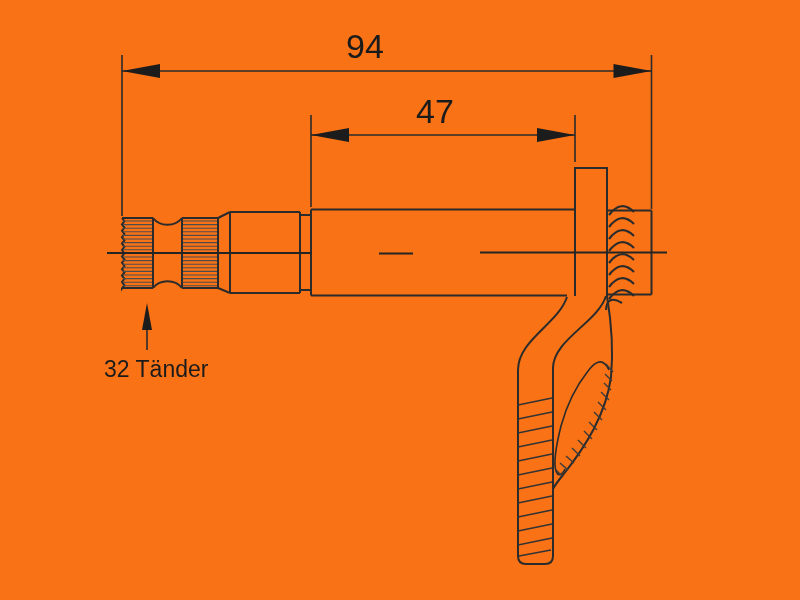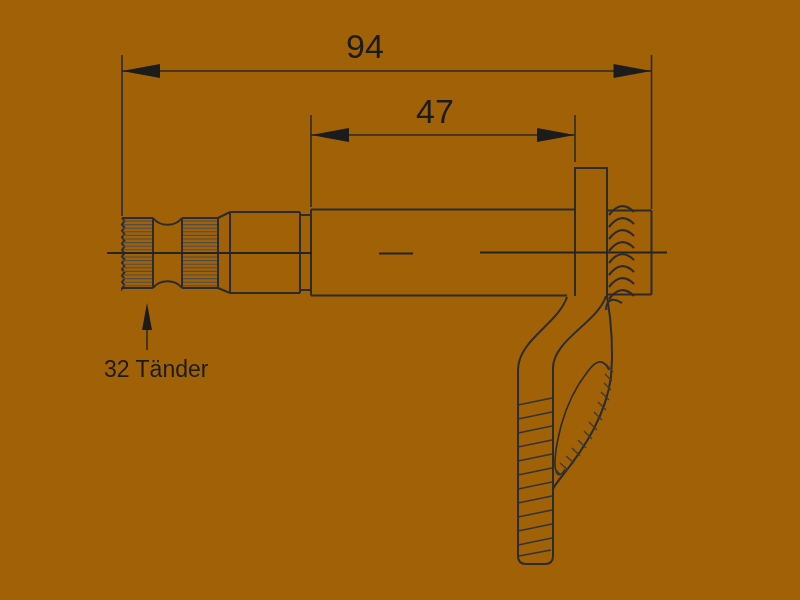--- a/index.html
+++ b/index.html
@@ -5,21 +5,21 @@
   html, body {
     margin: 0;
     padding: 0;
     background: #ffffff;
     font-family: "Liberation Sans", sans-serif;
   }
   .stage {
     position: relative;
     width: 800px;
     height: 600px;
-    background: #a16207;
+    background: #f97316;
     overflow: hidden;
   }
   svg { display: block; }
   .outline   { stroke: #2b2b2b; stroke-width: 2;   fill: none; }
   .thin      { stroke: #2b2b2b; stroke-width: 1.6; fill: none; }
   .center    { stroke: #242424; stroke-width: 2;   fill: none; }
   .hatch     { stroke: #4d4d4d; stroke-width: 1.1; fill: none; }
   .thread    { stroke: #333333; stroke-width: 1.5; fill: none; }
   .coil      { stroke: #2b2b2b; stroke-width: 2.1; fill: none; }
   .tick      { stroke: #3a3a3a; stroke-width: 1.4; fill: none; }

